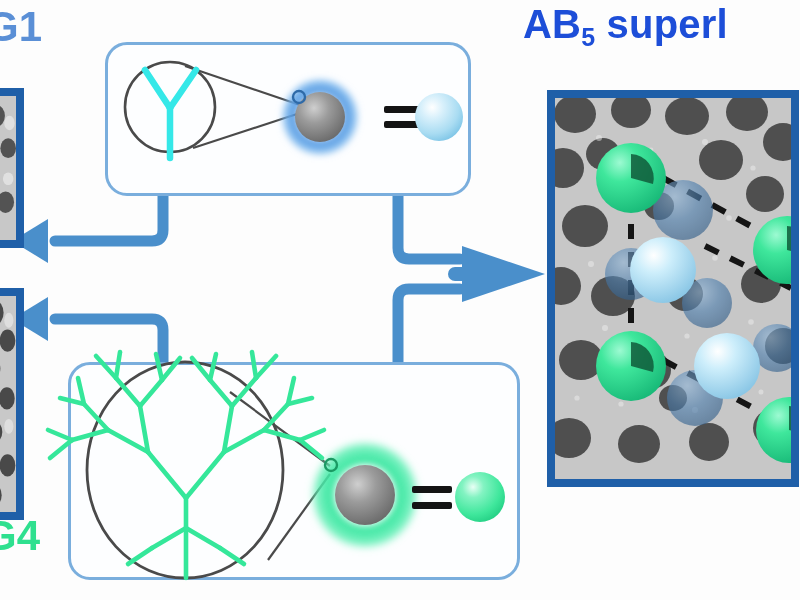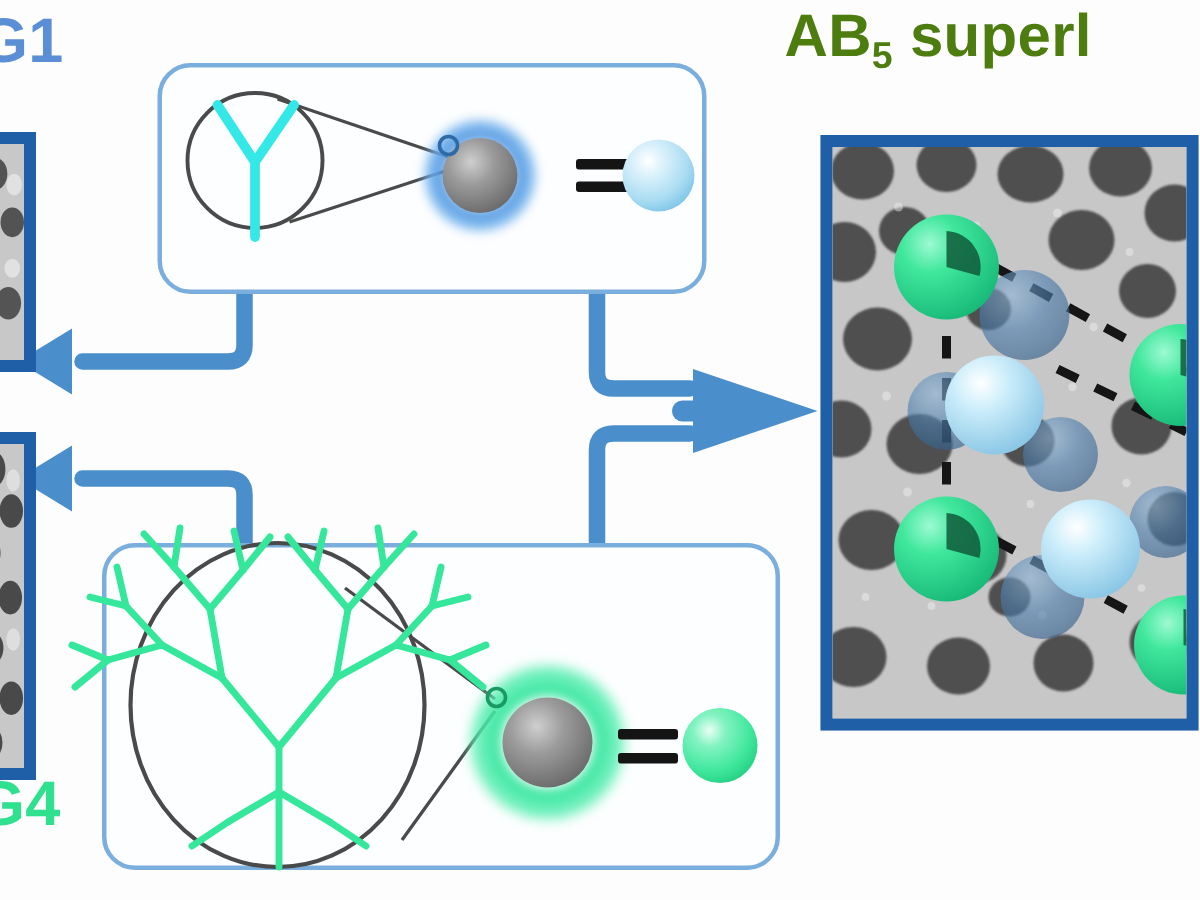--- a/index.html
+++ b/index.html
@@ -9,21 +9,21 @@
     font-family:"Liberation Sans","DejaVu Sans",sans-serif;
     background:#fdfdfd;
   }
   .stage{position:absolute;left:0;top:0;width:680px;height:600px;border-radius:16px;}
   .svg-layer{position:absolute;left:0;top:0;width:800px;height:600px;}
 
   
   .lbl{position:absolute;font-weight:bold;letter-spacing:.2px;white-space:nowrap;}
   #label-g1{left:-14px;top:3px;font-size:42px;color:#5a8fd6;}
   #label-g4{left:-16px;top:512px;font-size:42px;color:#2fe08f;}
-  #title-ab5{left:523px;top:2px;font-size:40px;color:#4d7c0f;white-space:nowrap;}
+  #title-ab5{left:523px;top:2px;font-size:40px;color:#1d4ed8;white-space:nowrap;}
   #title-ab5 .sub{font-size:25px;vertical-align:-.32em;}
 
   
   .scheme-box{
     position:absolute;background:#fdfeff;border-radius:22px;
     border:3px solid #7aaedd;box-sizing:border-box;
   }
   #box-g1{left:105px;top:42px;width:366px;height:154px;}
   #box-g4{left:68px;top:362px;width:452px;height:218px;}
 

